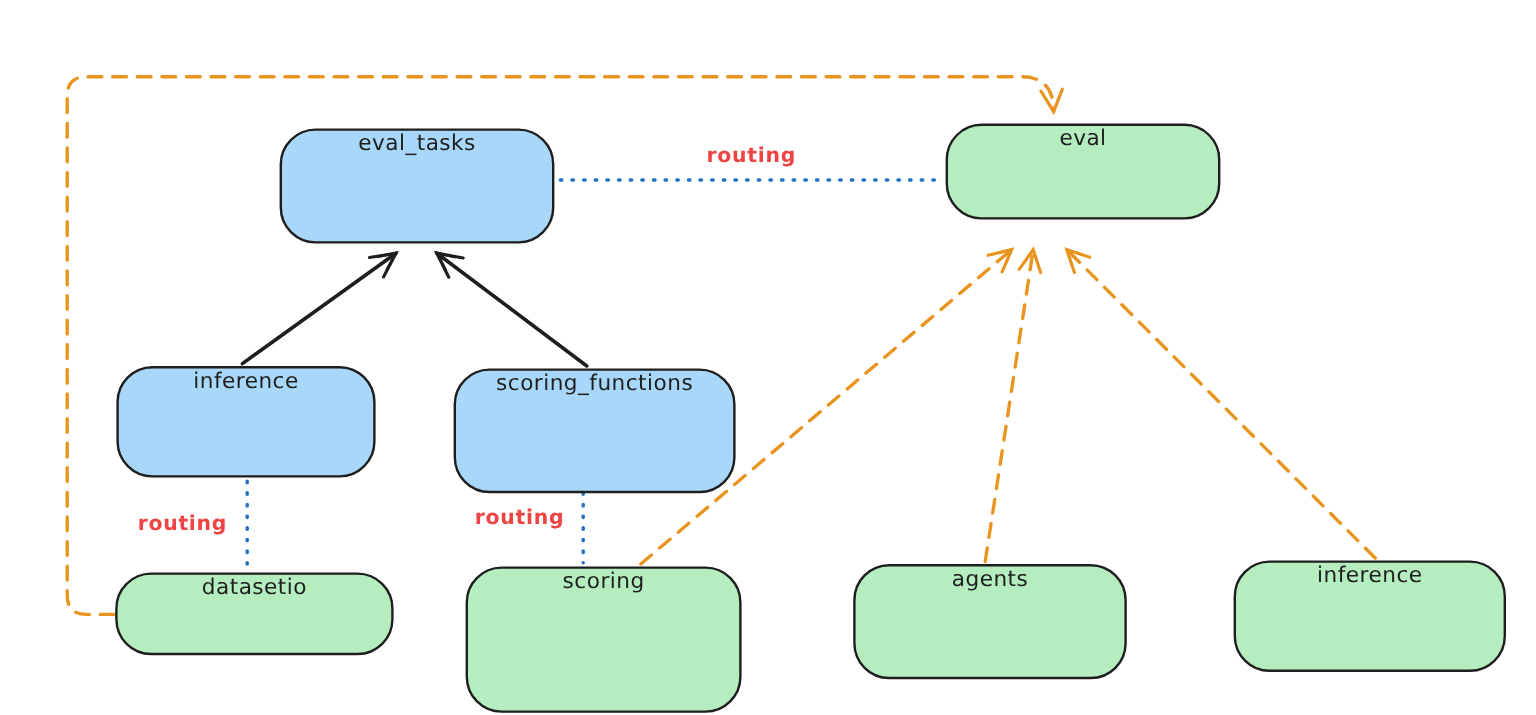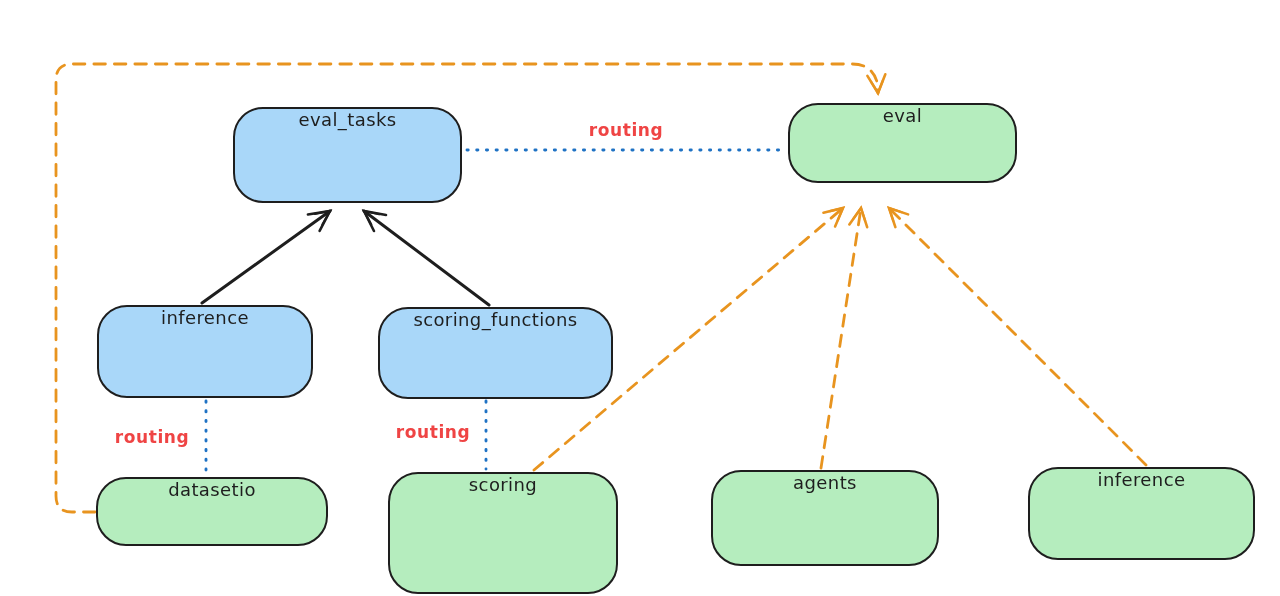--- a/index.html
+++ b/index.html
@@ -19,21 +19,21 @@
     box-sizing:border-box;
     font-size:18px;
     color:#1e1e1e;
     letter-spacing:0.4px;
   }
   .node.blue{background:#a9d7f9;}
   .node.green{background:#b5edbe;}
   .n-eval_tasks{left:233px;top:107px;width:229px;height:96px;}
   .n-eval{left:788px;top:103px;width:229px;height:80px;}
   .n-datasets{left:97px;top:305px;width:216px;height:93px;}
-  .n-scoring_functions{left:378px;top:307px;width:235px;height:92px;}
+  .n-scoring_functions{left:378px;top:307px;width:235px;height:104px;}
   .n-datasetio{left:96px;top:477px;width:232px;height:69px;}
   .n-scoring{left:388px;top:472px;width:230px;height:122px;}
   .n-agents{left:711px;top:470px;width:228px;height:96px;}
   .n-inference{left:1028px;top:467px;width:227px;height:93px;}
   .edge-label{
     position:absolute;
     transform:translate(-50%,-50%);
     color:#ef4444;
     font-size:17px;
     font-weight:700;

